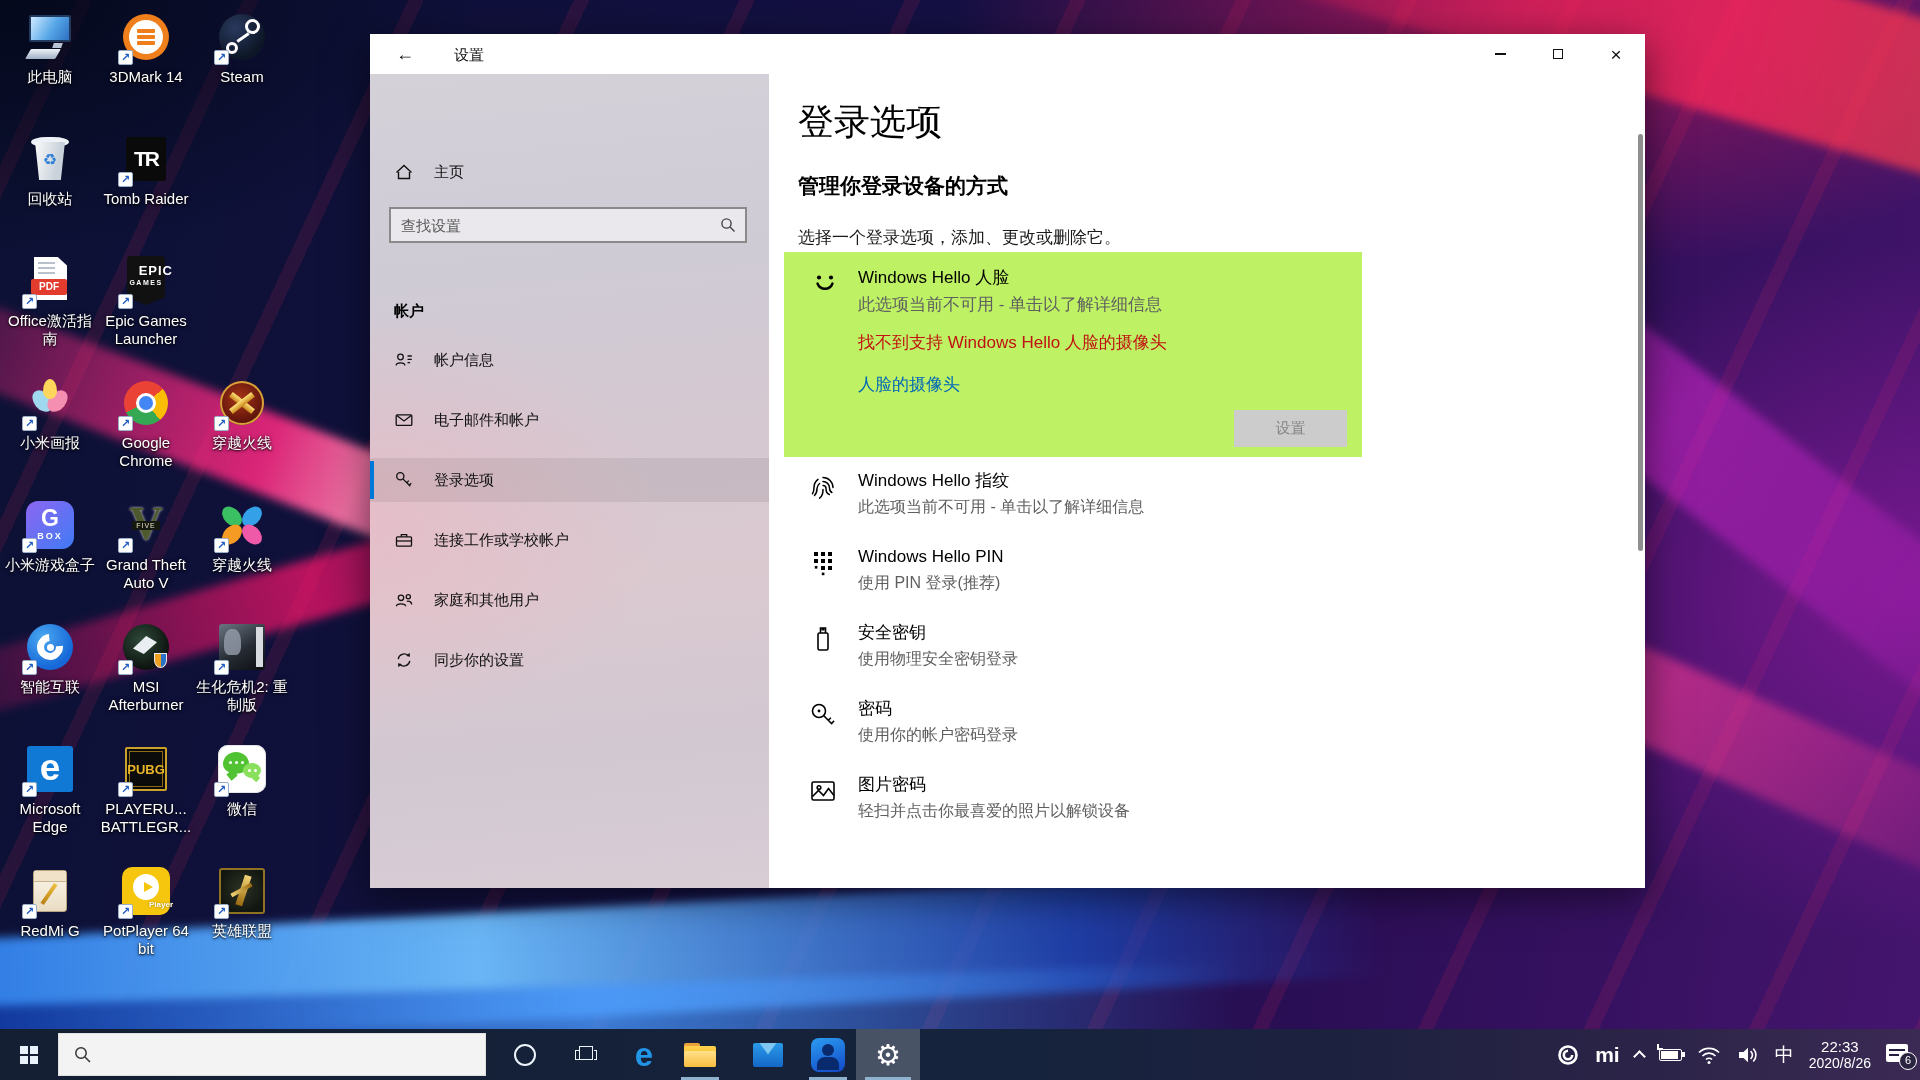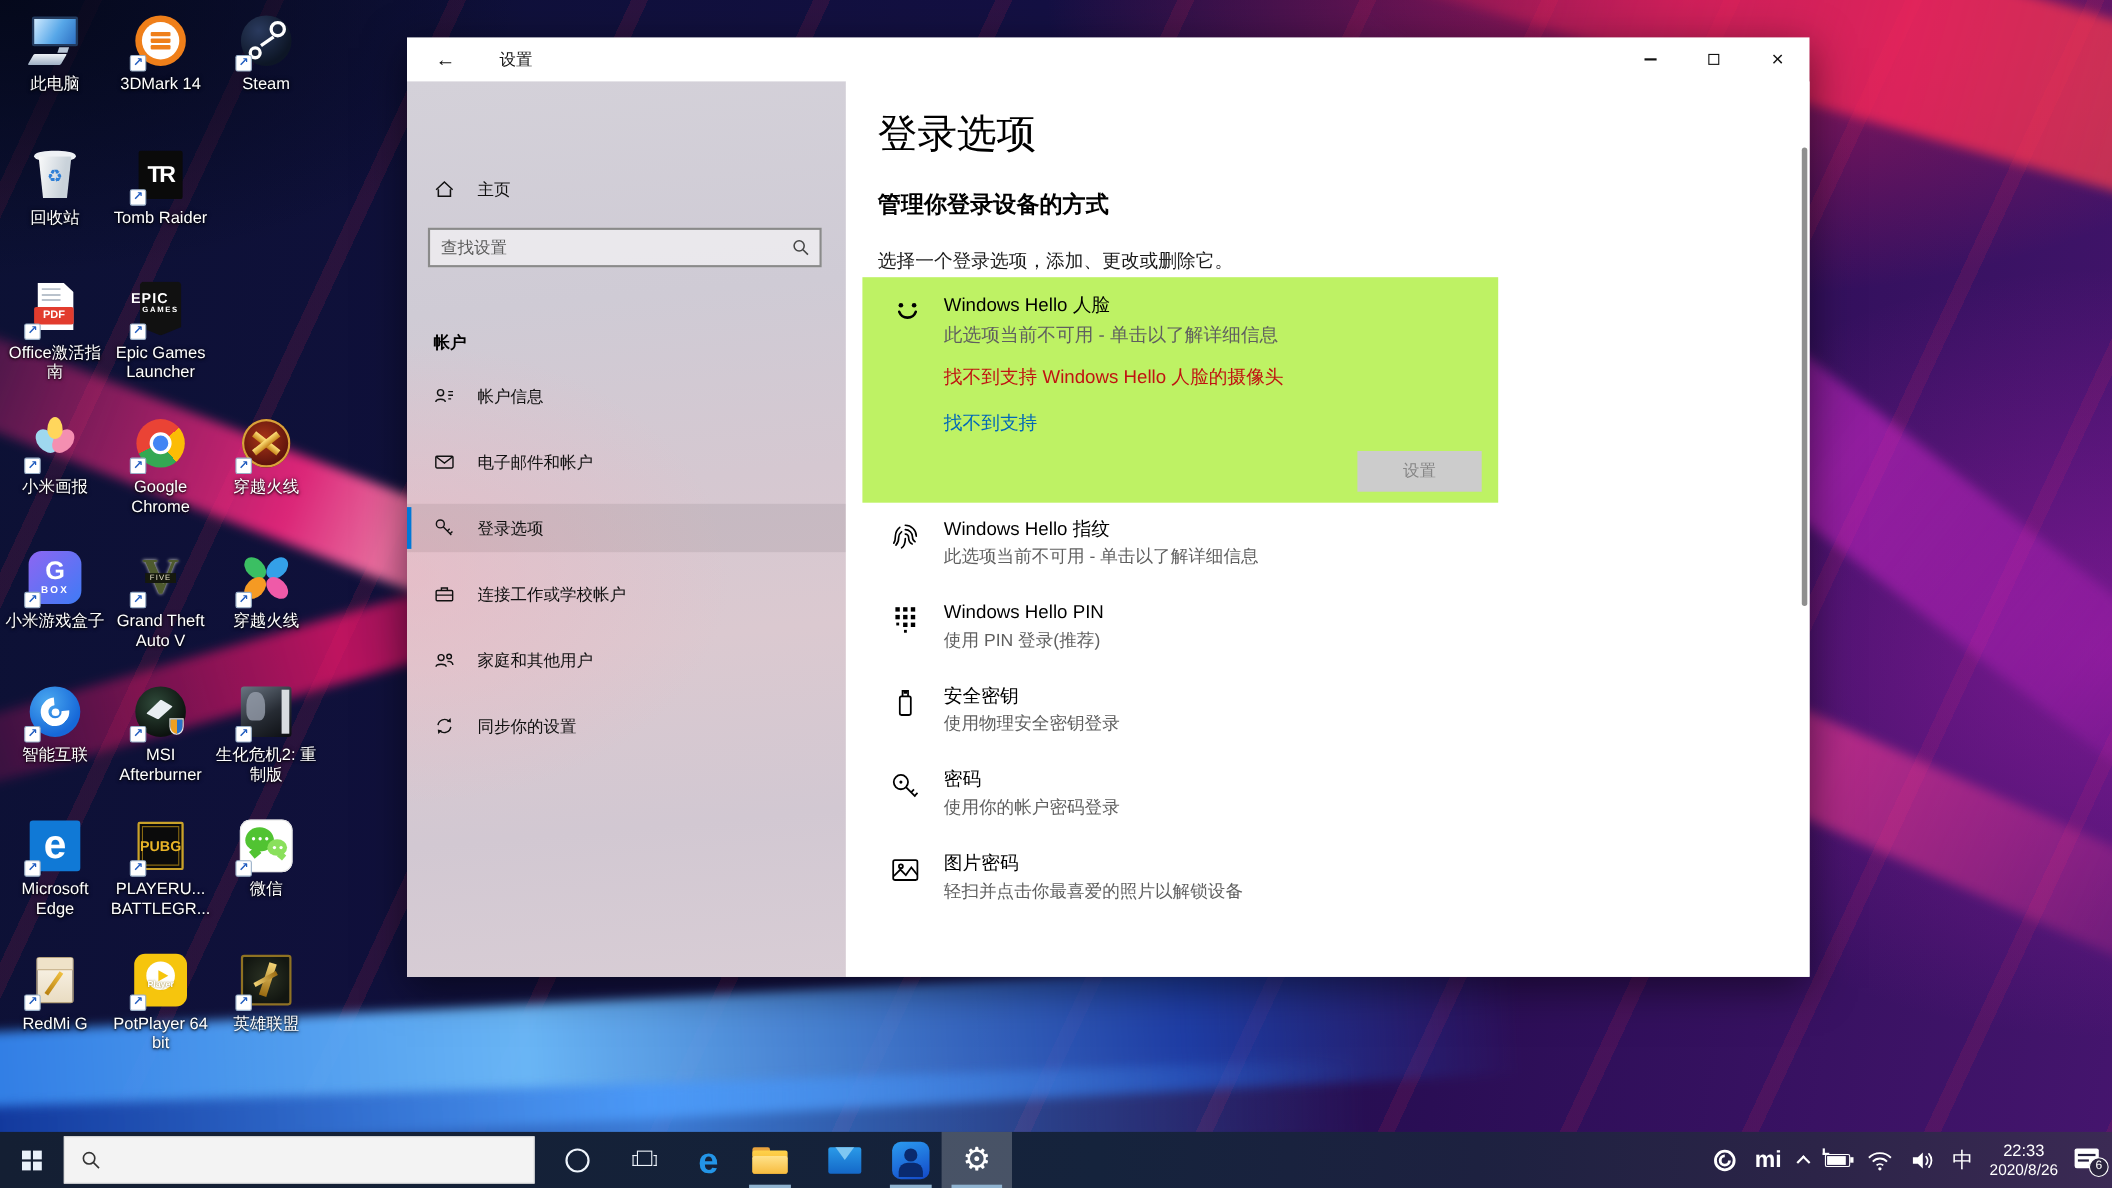--- a/index.html
+++ b/index.html
@@ -50,21 +50,21 @@
   .i-bin .sym{left:0;top:18px;width:54px;text-align:center;font-size:16px;color:#2e7fd6}
   
   .i-tr .sq{left:7px;top:5px;width:40px;height:44px;background:#0a0a0a;border-radius:2px}
   .i-tr .tx{left:0;top:15px;width:54px;text-align:center;color:#fff;font-weight:bold;font-size:21px;letter-spacing:-2px}
   
   .i-pdf .pg{left:11px;top:3px;width:33px;height:43px;background:#fff;clip-path:polygon(0 0,72% 0,100% 20%,100% 100%,0 100%)}
   .i-pdf .ln{left:15px;top:8px;width:17px;height:13px;background:repeating-linear-gradient(#b9c2cc 0 2px,transparent 2px 5px)}
   .i-pdf .bar{left:8px;top:25px;width:36px;height:16px;background:#e23c2e;border-radius:2px;color:#fff;font-size:10px;font-weight:bold;text-align:center;line-height:16px}
   
   .i-epic .sh{left:8px;top:2px;width:38px;height:49px;background:#111;border-radius:4px;clip-path:polygon(0 0,100% 0,100% 84%,50% 100%,0 84%)}
-  .i-epic .t1{left:0;top:9px;width:54px;text-align:left;color:#fff;font-size:13px;font-weight:bold;letter-spacing:1px}
+  .i-epic .t1{left:0;top:9px;width:54px;text-align:right;color:#fff;font-size:13px;font-weight:bold;letter-spacing:1px}
   .i-epic .t2{left:0;top:25px;width:54px;text-align:center;color:#fff;font-size:7px;font-weight:bold;letter-spacing:1.5px}
   
   .i-mihua .p1{left:20px;top:3px;width:14px;height:20px;background:#ffd65c;border-radius:50% 50% 50% 50%/60% 60% 40% 40%}
   .i-mihua .p2{left:26px;top:13px;width:17px;height:24px;background:#f48fb1;border-radius:50%;transform:rotate(40deg)}
   .i-mihua .p3{left:11px;top:13px;width:17px;height:24px;background:#9fd8ef;border-radius:50%;transform:rotate(-40deg)}
   
   .i-chrome .c{inset:5px;border-radius:50%;background:conic-gradient(from -60deg,#ea4335 0 110deg,#fbbc05 0 200deg,#34a853 0 305deg,#ea4335 0 360deg)}
   .i-chrome .mid{left:17px;top:17px;width:20px;height:20px;border-radius:50%;background:#4285f4;border:3px solid #fff}
   
   .i-cf .c{inset:5px;border-radius:50%;background:radial-gradient(circle at 45% 40%,#a83418,#56100a 75%);box-shadow:inset 0 0 0 2px #d8a23a}
@@ -110,21 +110,21 @@
   .i-wx .d{width:3px;height:3px;border-radius:50%;background:#fff}
   .i-wx .d1{left:14px;top:19px}.i-wx .d2{left:20px;top:19px}.i-wx .d3{left:26px;top:19px}.i-wx .d4{left:33px;top:27px}.i-wx .d5{left:39px;top:27px}
   
   .i-rg .doc{left:10px;top:6px;width:34px;height:42px;background:linear-gradient(#fbf6ec,#e9dcc2);border:1px solid #b8a47e;border-radius:3px}
   .i-rg .flap{left:11px;top:7px;width:32px;height:11px;background:#efe2c8;border-bottom:1px solid #c8b48e}
   .i-rg .pen{left:24px;top:18px;width:4px;height:24px;background:linear-gradient(#f0c040,#b88010);transform:rotate(35deg)}
   
   .i-pot .sq{inset:3px;background:#f6c50d;border-radius:10px}
   .i-pot .cir{left:14px;top:10px;width:26px;height:26px;background:#fff;border-radius:50%}
   .i-pot .tri{left:25px;top:18px;width:0;height:0;border-left:9px solid #f6c50d;border-top:5px solid transparent;border-bottom:5px solid transparent}
-  .i-pot .pl{left:0;top:26px;width:54px;text-align:center;color:#fff;font-size:8px;font-weight:bold;text-shadow:0 0 2px #8a6d00}
+  .i-pot .pl{left:0;top:36px;width:54px;text-align:right;color:#fff;font-size:8px;font-weight:bold;text-shadow:0 0 2px #8a6d00}
   
   .i-lol .sq{inset:4px;background:radial-gradient(circle at 50% 45%,#2c3324,#121611 75%);border:2px solid #8f7222;border-radius:3px}
   .i-lol .sl{left:25px;top:11px;width:7px;height:31px;background:linear-gradient(#f2d376,#9a6a10);transform:rotate(18deg)}
   .i-lol .sl2{left:15px;top:24px;width:23px;height:4px;background:linear-gradient(90deg,#f2d376,#9a6a10);transform:rotate(-28deg)}
 
   
   .win{position:absolute;left:370px;top:34px;width:1275px;height:854px;background:#fff;box-shadow:0 10px 36px rgba(0,0,0,.5);z-index:5}
   .titlebar{position:absolute;left:0;top:0;width:100%;height:40px;background:transparent}
   .backbtn{position:absolute;left:12px;top:0;width:46px;height:40px;border:none;background:none;font-size:18px;color:#111;cursor:pointer}
   .wtitle{position:absolute;left:84px;top:0;height:40px;line-height:42px;font-size:15px;color:#111}
@@ -552,21 +552,21 @@
       <span class="fic">
         <svg width="30" height="30" viewBox="0 0 30 30">
             <circle cx="9" cy="9.5" r="2.1" fill="#000"></circle>
             <circle cx="21" cy="9.5" r="2.1" fill="#000"></circle>
             <path d="M7.5 15.5a8 8 0 0 0 15 0" fill="none" stroke="#000" stroke-width="2.4" stroke-linecap="round"></path>
           </svg>
       </span>
       <div class="fc-title">Windows Hello 人脸</div>
       <div class="fc-status">此选项当前不可用 - 单击以了解详细信息</div>
       <div class="fc-error">找不到支持 Windows Hello 人脸的摄像头</div>
-      <a class="fc-link">找不到支持</a>
+      <a class="fc-link">人脸的摄像头</a>
       <button class="fc-btn" disabled="">设置</button>
     </div>
 
     <div class="orow" style="top:396px">
       <span class="oic">
         <svg width="30" height="30" viewBox="0 0 30 30" fill="none" stroke="#000" stroke-width="1.5" stroke-linecap="round">
             <path d="M15 5.5a10 10 0 0 1 10 10"></path>
             <path d="M15 9.5a6.5 6.5 0 0 1 6.5 6.5c0 2.4 1 3.9 2.4 4.5"></path>
             <path d="M15 13.5a3 3 0 0 1 3 3c0 3.4 1.4 5.4 3.3 6"></path>
             <path d="M15 17.5c0 4-1 7-3.4 8.6"></path>

